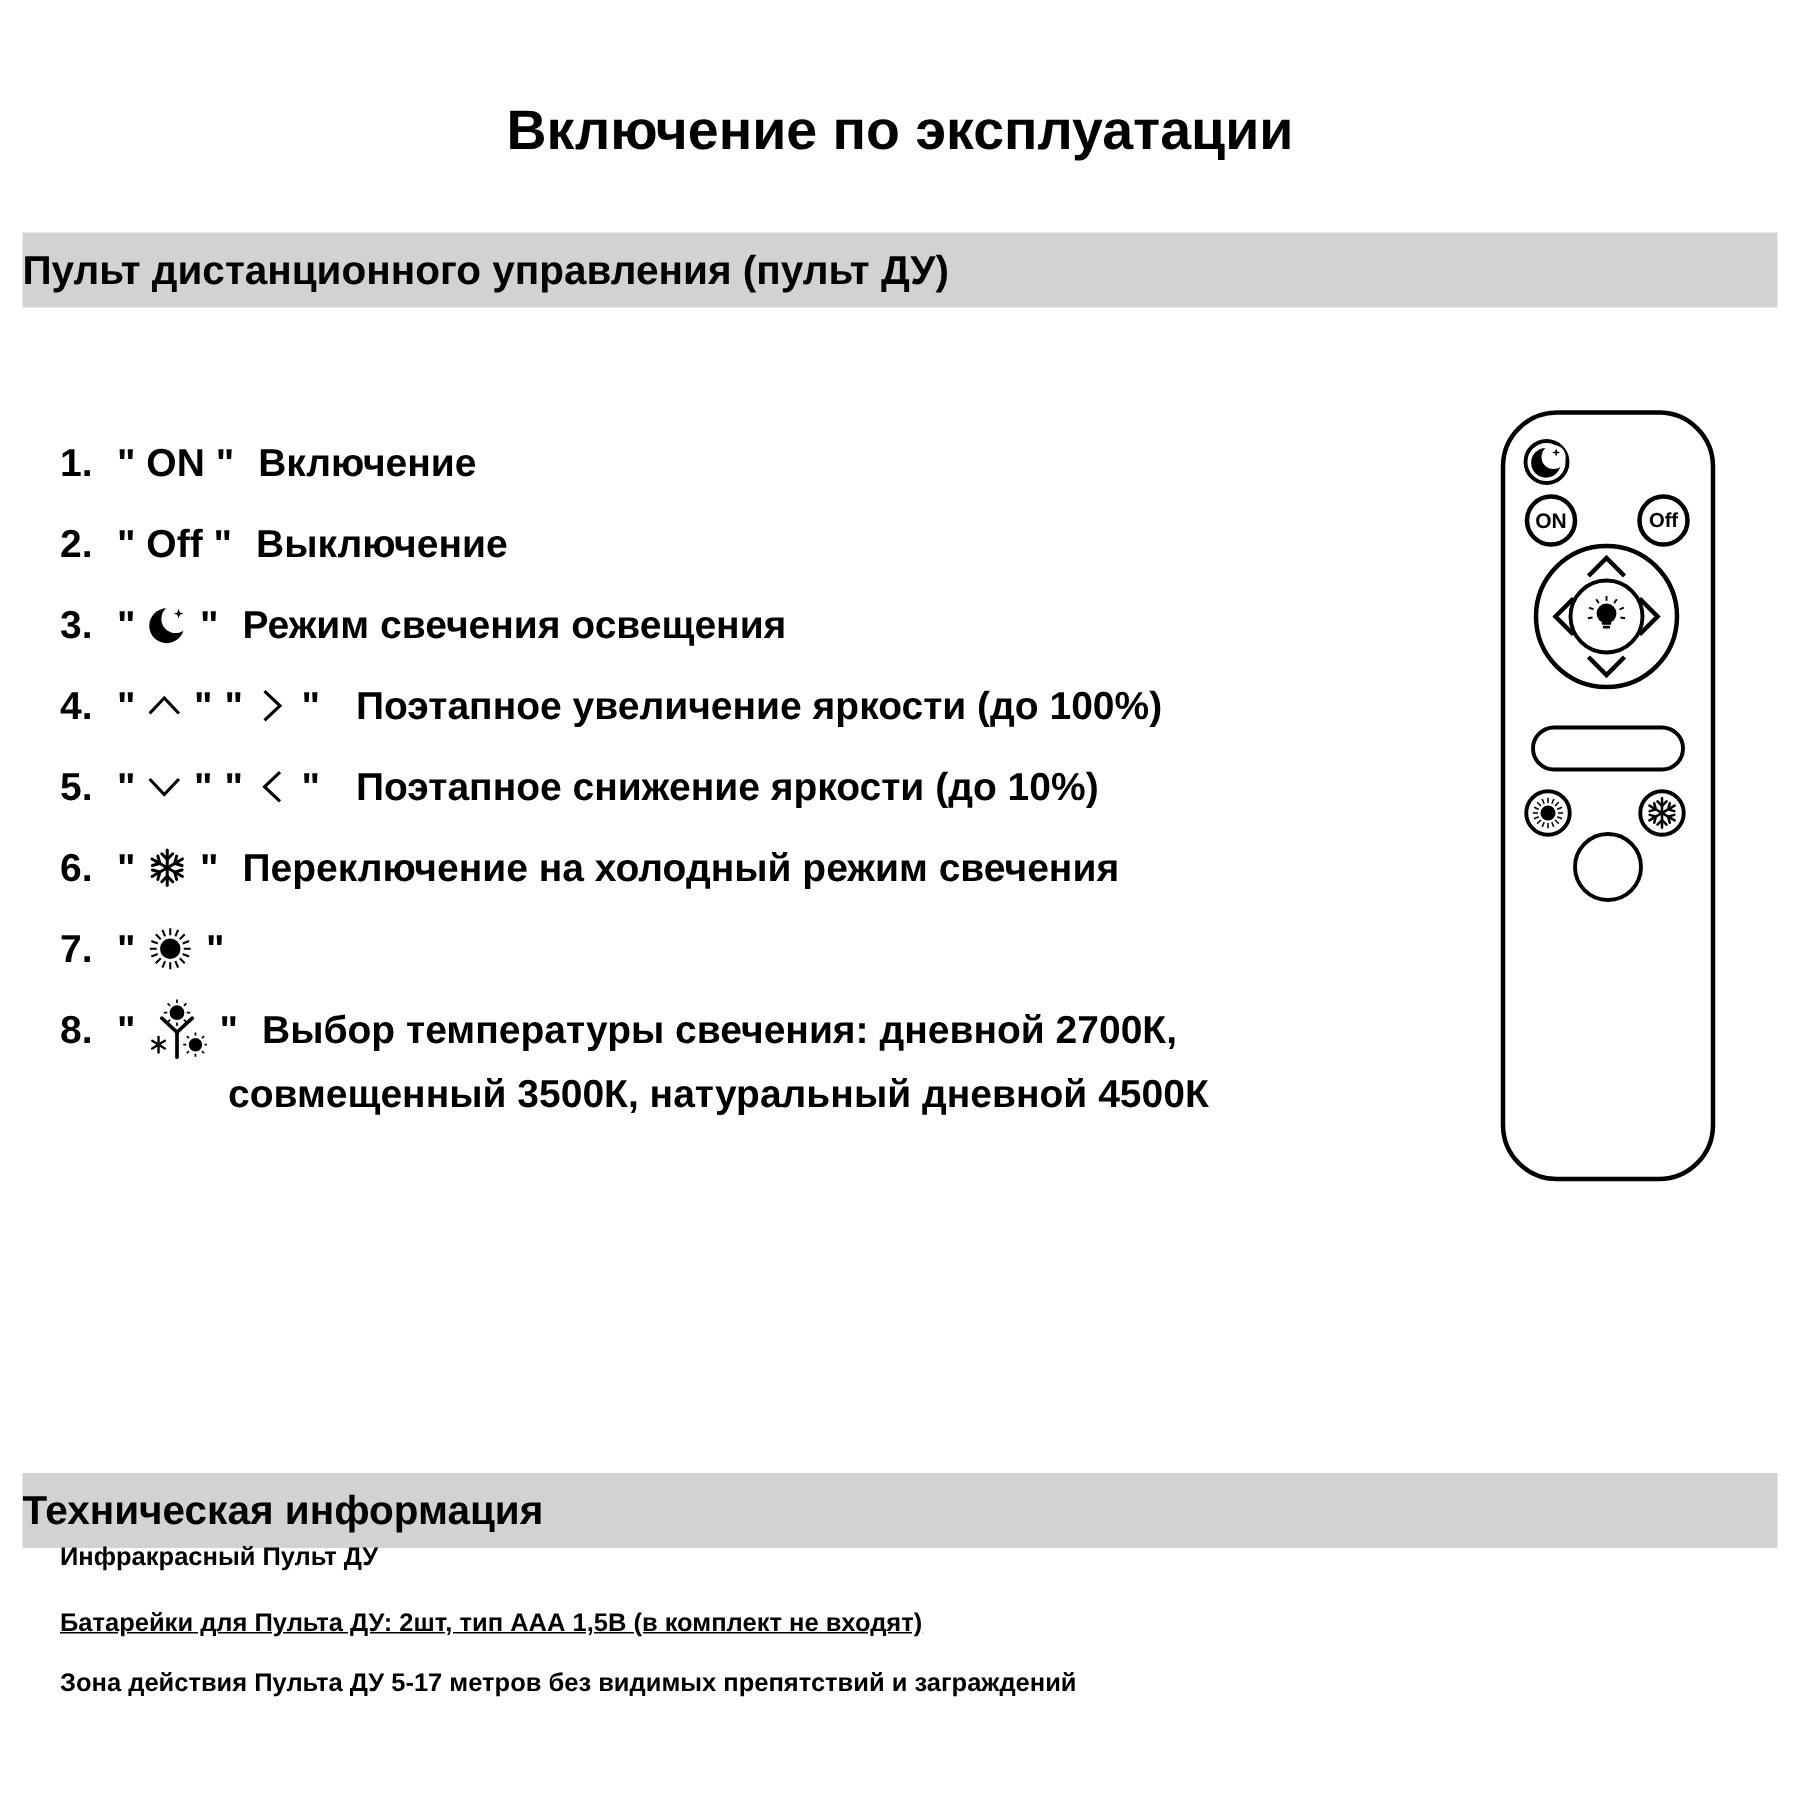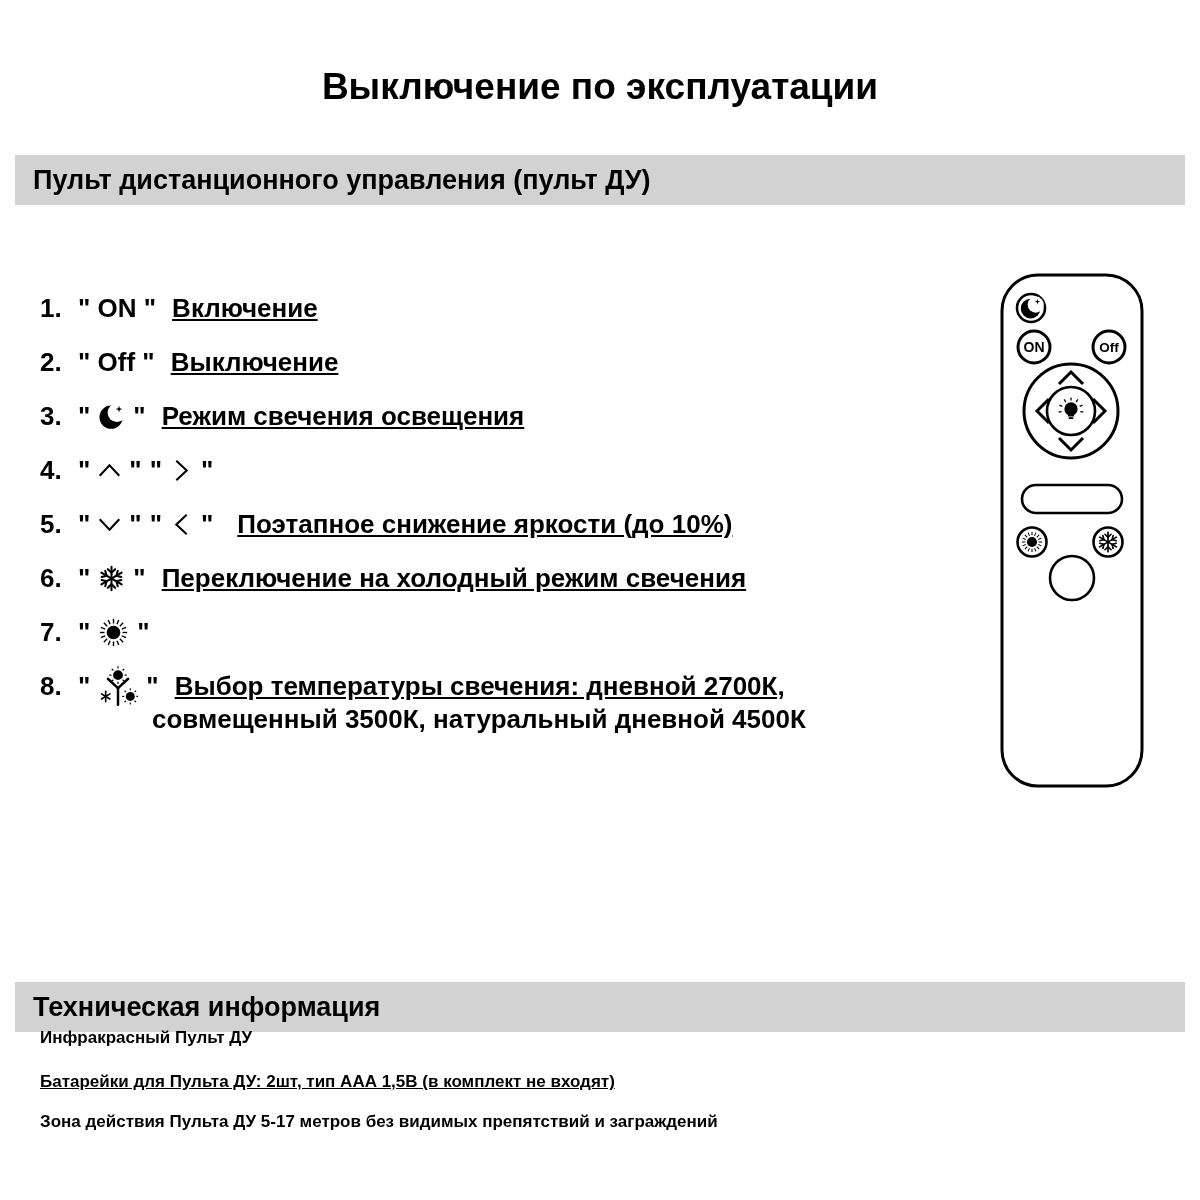--- a/index.html
+++ b/index.html
@@ -1,29 +1,29 @@
 <!DOCTYPE html>
 <html><head>
 <meta charset="utf-8">
 <style>
   html,body{margin:0;padding:0;background:#fff;}
   body{font-family:"Liberation Sans","DejaVu Sans",sans-serif;font-weight:bold;color:#000;}
   .page{position:relative;width:1200px;height:1200px;background:#fff;overflow:hidden;}
   .title{position:absolute;top:68px;left:0;width:100%;text-align:center;font-size:37px;line-height:38px;}
-  .band{position:absolute;left:15px;right:15px;height:50px;background:#d2d2d2;display:flex;align-items:center;padding-left:18px;box-sizing:border-box;font-size:27px;}
+  .band{position:absolute;left:15px;right:15px;height:50px;background:#d2d2d2;display:flex;align-items:center;box-sizing:border-box;font-size:27px;}
   .band-remote{top:155px;}
   .band-tech{top:982px;height:50px;}
   .list{position:absolute;left:40px;top:295px;display:flex;flex-direction:column;gap:28px;font-size:26px;}
   .item{display:flex;align-items:center;gap:8px;height:26px;line-height:26px;white-space:nowrap;}
   .item .num{width:30px;flex:none;}
-  .item .desc{margin-left:8px;text-decoration:underline;}
+  .item .desc{margin-left:8px;}
   .item .desc-wide{margin-left:16px;}
   .icon{flex:none;display:block;}
   .item8-block{display:flex;flex-direction:column;}
-  .item8-line2{margin-left:112px;line-height:28px;margin-top:6px;white-space:nowrap;}
+  .item8-line2{margin-left:112px;line-height:28px;margin-top:16px;white-space:nowrap;}
   .tech-line{position:absolute;left:40px;font-size:17px;line-height:27px;white-space:nowrap;}
   .tech-line-1{top:1024px;}
   .tech-line-2{top:1068px;text-decoration:underline;}
   .tech-line-3{top:1108px;}
   .remote-svg{position:absolute;left:992px;top:272px;}
   .defs-holder{position:absolute;width:0;height:0;overflow:hidden;}
 </style>
 </head>
 <body>
 
@@ -113,21 +113,21 @@
         <line x1="8.5" y1="2.0" x2="8.5" y2="0.6" transform="rotate(225,8.5,6.2)"></line>
         <line x1="8.5" y1="2.0" x2="8.5" y2="0.6" transform="rotate(270,8.5,6.2)"></line>
         <line x1="8.5" y1="2.0" x2="8.5" y2="0.6" transform="rotate(315,8.5,6.2)"></line>
       </g>
     </g>
   </defs>
 </svg>
 
 <div class="page">
 
-  <div class="title">Выключение по эксплуатации</div>
+  <div class="title">Включение по эксплуатации</div>
 
   <div class="band band-remote">
     <span>Пульт дистанционного управления (пульт ДУ)</span>
   </div>
 
   <div class="list">
 
     <div class="item">
       <span class="num">1.</span>
       <span class="sym">" ON "</span>
@@ -155,20 +155,21 @@
       <span class="q">"</span>
       <svg class="icon" width="23" height="23" viewBox="-10 -10 20 20">
           <use href="#sym-chev"></use>
         </svg>
       <span class="q">"</span>
       <span class="q">"</span>
       <svg class="icon" width="23" height="23" viewBox="-10 -10 20 20">
           <use href="#sym-chev" transform="rotate(90)"></use>
         </svg>
       <span class="q">"</span>
+      <span class="desc desc-wide">Поэтапное увеличение яркости (до 100%)</span>
     </div>
 
     <div class="item">
       <span class="num">5.</span>
       <span class="q">"</span>
       <svg class="icon" width="23" height="23" viewBox="-10 -10 20 20">
           <use href="#sym-chev" transform="rotate(180)"></use>
         </svg>
       <span class="q">"</span>
       <span class="q">"</span>

